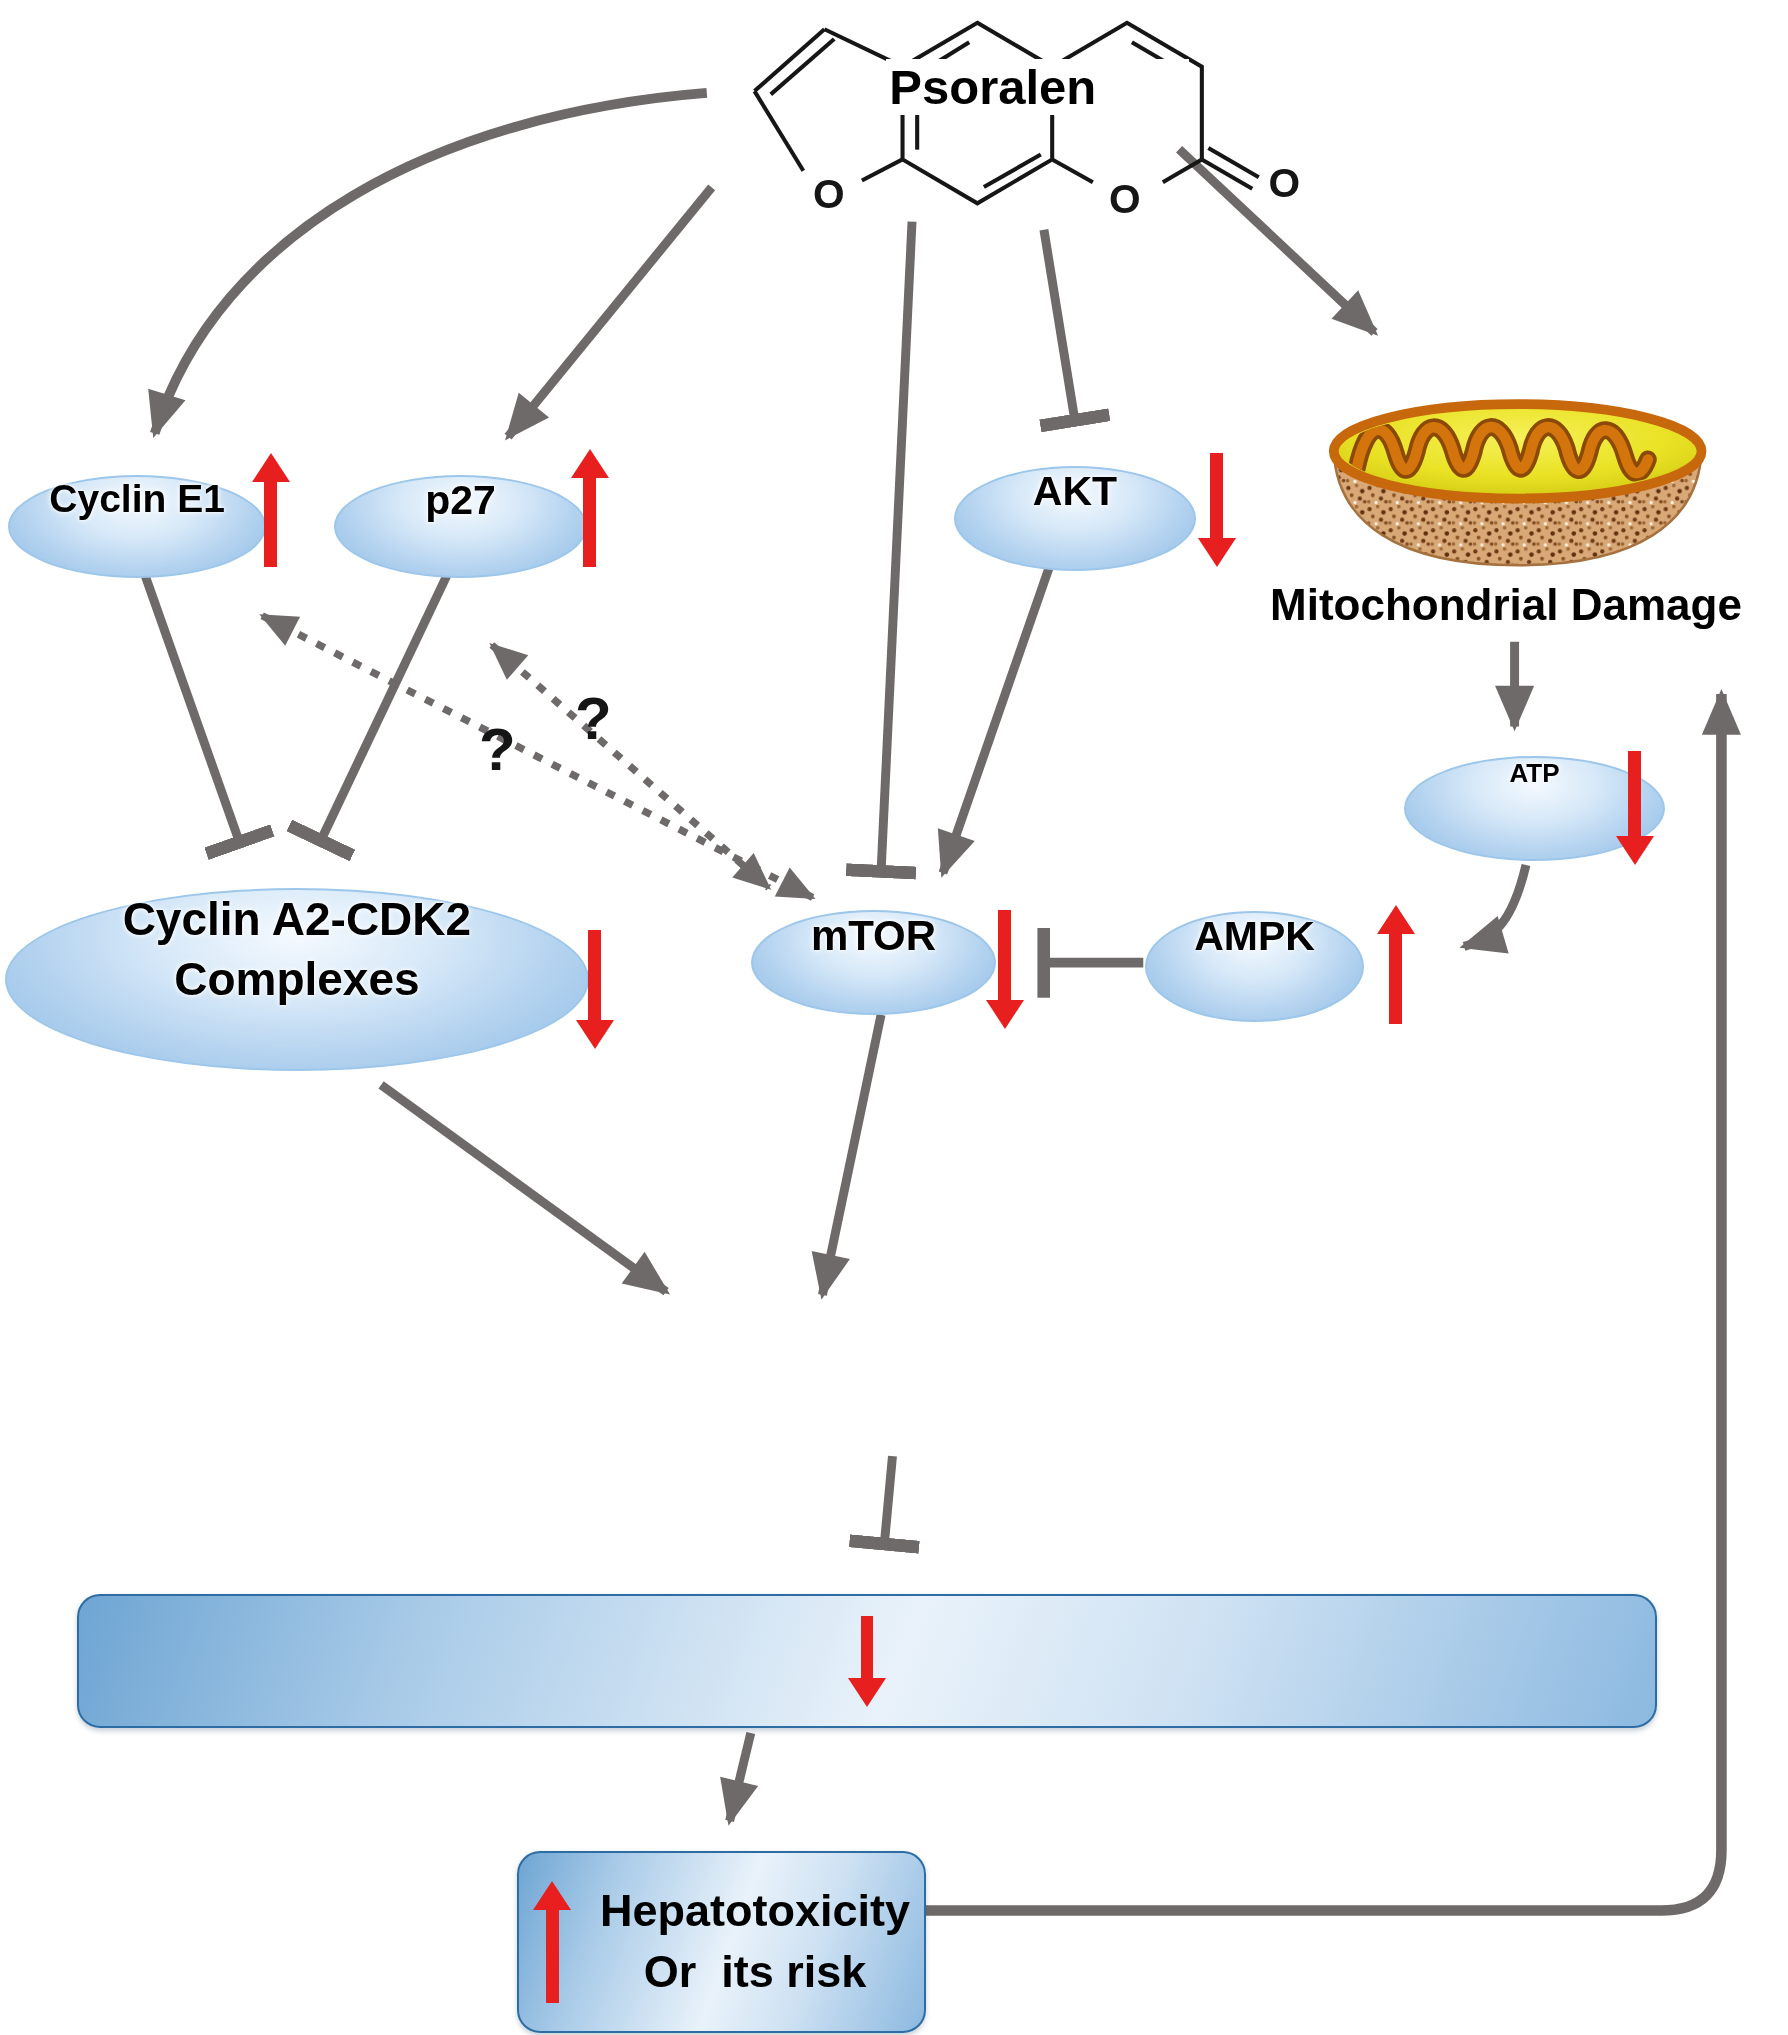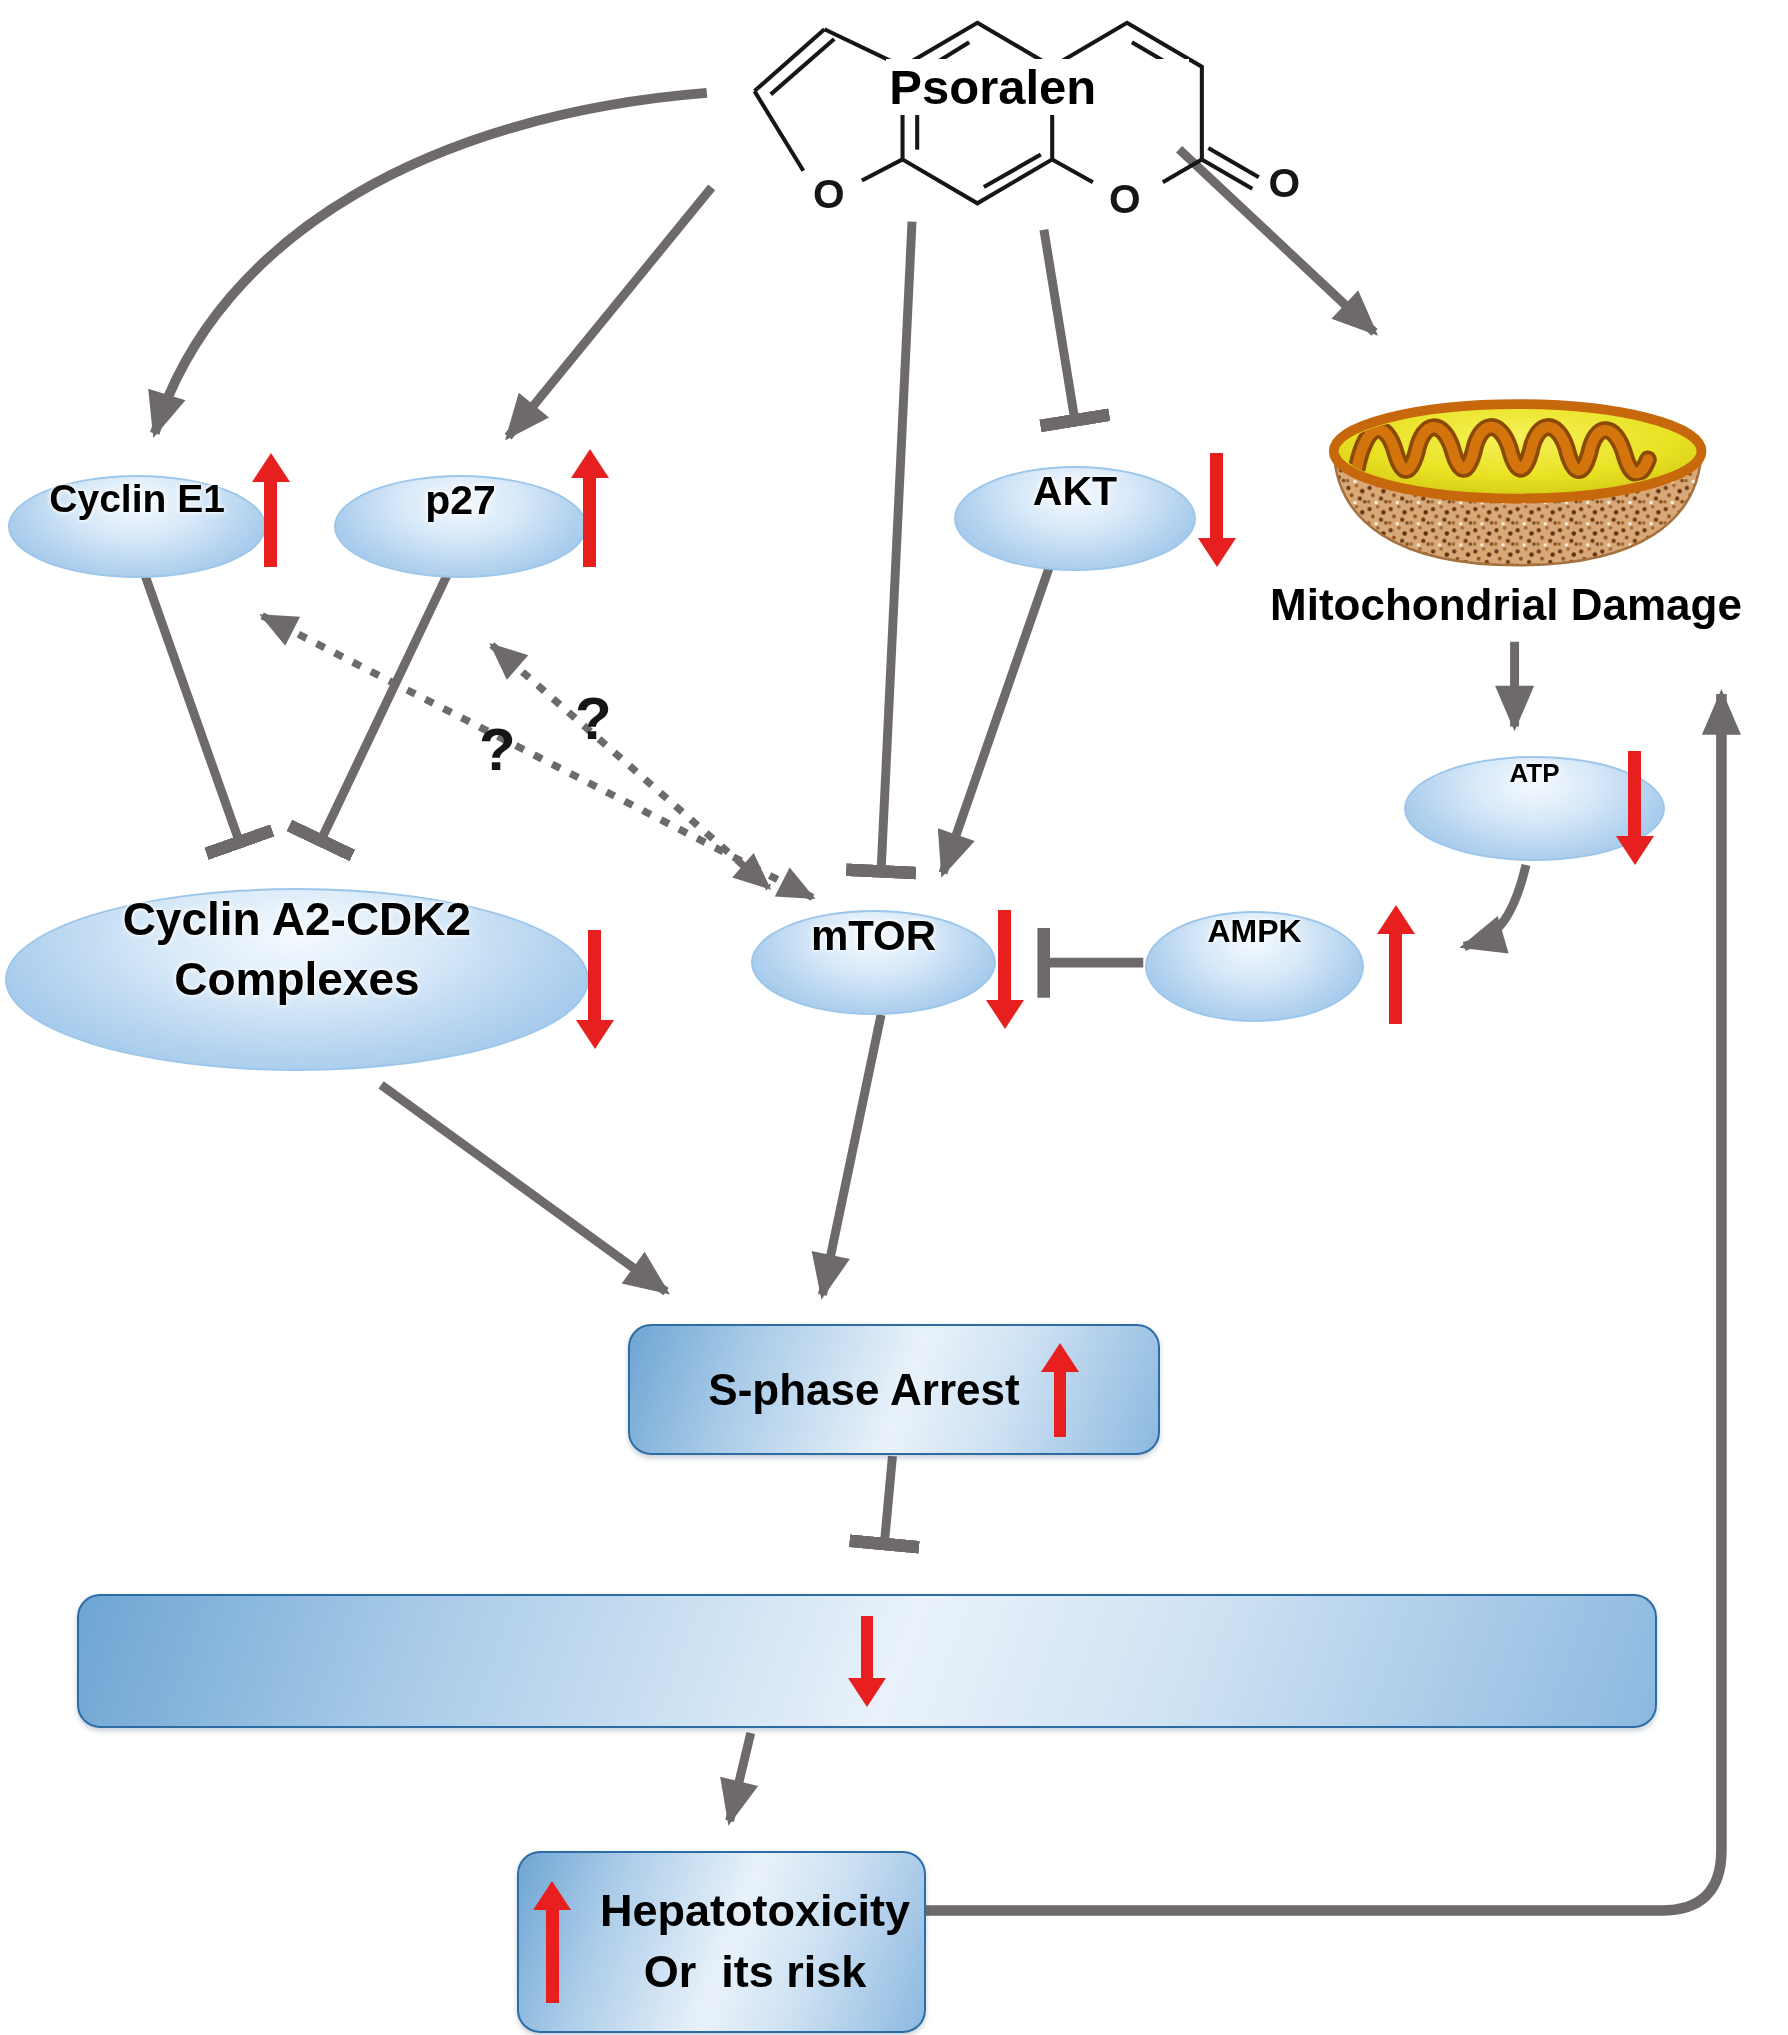--- a/index.html
+++ b/index.html
@@ -190,21 +190,21 @@
   </div>
 
   <div class="node" style="left:751px;top:910px;width:241px;height:101px;font-size:42px;">
     <span class="lbl">mTOR</span>
   </div>
   <div class="trend down abs" style="left:985px;top:910px;height:119px;">
     <div class="head"></div>
       <div class="shaft"></div>
   </div>
 
-  <div class="node" style="left:1145px;top:911px;width:215px;height:107px;font-size:32px;">
+  <div class="node" style="left:1145px;top:911px;width:215px;height:107px;font-size:41px;">
     <span class="lbl">AMPK</span>
   </div>
   <div class="trend up abs" style="left:1376px;top:905px;height:119px;">
     <div class="head"></div>
       <div class="shaft"></div>
   </div>
 
   <div class="node" style="left:4.9px;top:888px;width:580px;height:179px;font-size:46px;line-height:1.3;">
     <span class="lbl">
       <span style="display:block">Cyclin A2-CDK2</span>
@@ -212,27 +212,20 @@
     </span>
   </div>
   <div class="trend down abs" style="left:575px;top:930px;height:119px;">
     <div class="head"></div>
       <div class="shaft"></div>
   </div>
 
   <div class="qmark" style="left:479px;top:715px;">?</div>
   <div class="qmark" style="left:575px;top:684px;">?</div>
 
-  <div class="box" style="left:628px;top:1324px;width:528px;height:127px;font-size:44px;gap:21px;">
-    <span>S-phase Arrest</span>
-    <div class="trend up" style="height:94px;">
-      <div class="head"></div>
-        <div class="shaft"></div>
-    </div>
-  </div>
 
   <div class="box" style="left:77px;top:1594px;width:1576px;height:130px;font-size:44px;gap:16.3px;">
     <div class="trend down" style="height:91px;">
       <div class="head"></div>
         <div class="shaft"></div>
     </div>
   </div>
 
   <div class="box" style="left:517px;top:1851px;width:405px;height:178px;font-size:45px;gap:28px;">
     <div class="trend up" style="height:122px;">

